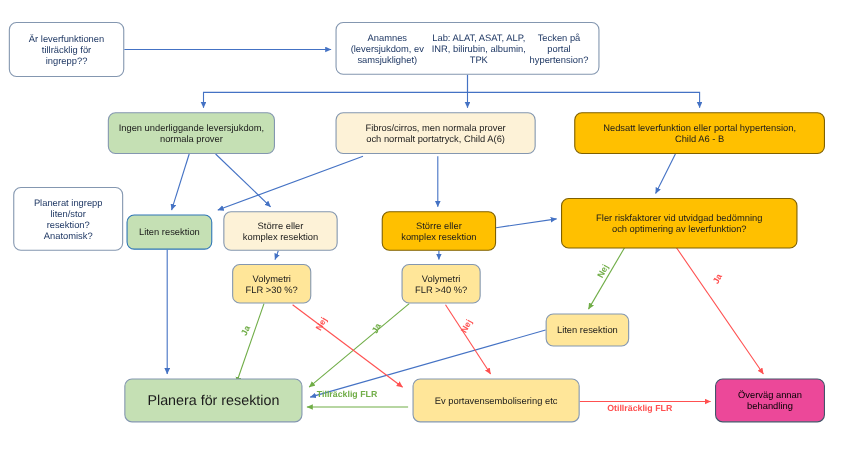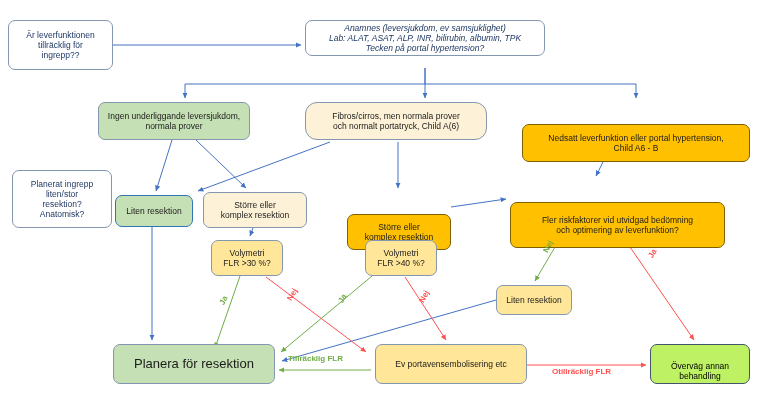--- a/index.html
+++ b/index.html
@@ -5,22 +5,22 @@
   html,body{margin:0;padding:0;background:#ffffff;}
   body{width:768px;height:413px;overflow:hidden;font-family:"Liberation Sans",sans-serif;}
   #stage{position:relative;width:768px;height:413px;background:#fff;}
   svg{position:absolute;left:0;top:0;width:768px;height:413px;}
   .node{position:absolute;box-sizing:border-box;display:flex;align-items:center;justify-content:center;text-align:center;border-radius:7px;border:1px solid #8497b0;line-height:1.18;color:#1b1b1b;padding:2px 8px;}
   .n-white{background:#ffffff;border-color:#8497b0;color:#1f3864;}
   .n-green{background:#c5e0b4;border-color:#8497b0;color:#1b1b1b;}
   .n-green-b{background:#c5e0b4;border-color:#2e75b6;color:#1b1b1b;}
   .n-cream{background:#fdf2d7;border-color:#8497b0;}
   .n-yellowlt{background:#ffe699;border-color:#8497b0;}
-  .n-gold{background:#ffc000;border-color:#7f6000;margin-top:22px;}
-  .n-red{background:#bef264;border-color:#44546a;color:#000000;justify-content:flex-end;}
+  .n-gold{background:#ffc000;border-color:#7f6000;}
+  .n-red{background:#ec4899;border-color:#44546a;color:#000000;}
   .lbl{position:absolute;font-size:8px;font-weight:bold;white-space:nowrap;}
   .lbl-green{color:#70ad47;}
   .lbl-red{color:#ff5050;}
 </style>
 </head>
 <body>
 
 <div id="stage">
 
   <svg viewBox="0 0 768 413">
@@ -64,32 +64,32 @@
       <path d="M527,365 L646,365"></path>
     </g>
   </svg>
 
   <div class="node n-white" style="left:8px;top:20px;width:105px;height:50px;font-size:8.5px;flex-direction:column;">
     <span>Är leverfunktionen</span>
     <span>tillräcklig för</span>
     <span>ingrepp??</span>
   </div>
 
-  <div class="node n-white" style="left:305px;top:20px;width:240px;height:36px;font-size:8.5px;flex-direction:column;font-style:italic;">
+  <div class="node n-white" style="left:305px;top:20px;width:240px;height:48px;font-size:8.5px;">
     <span>Anamnes (leversjukdom, ev samsjuklighet)</span>
     <span>Lab: ALAT, ASAT, ALP, INR, bilirubin, albumin, TPK</span>
     <span>Tecken på portal hypertension?</span>
   </div>
 
   <div class="node n-green" style="left:98px;top:102px;width:152px;height:38px;font-size:8.5px;flex-direction:column;">
     <span>Ingen underliggande leversjukdom,</span>
     <span>normala prover</span>
   </div>
 
-  <div class="node n-cream" style="left:305px;top:102px;width:182px;height:38px;font-size:8.5px;flex-direction:column;border-radius:12px;">
+  <div class="node n-cream" style="left:305px;top:102px;width:182px;height:38px;font-size:8.5px;flex-direction:column;">
     <span>Fibros/cirros, men normala prover</span>
     <span>och normalt portatryck, Child A(6)</span>
   </div>
 
   <div class="node n-gold" style="left:522px;top:102px;width:228px;height:38px;font-size:8.5px;flex-direction:column;">
     <span>Nedsatt leverfunktion eller portal hypertension,</span>
     <span>Child A6 - B</span>
   </div>
 
   <div class="node n-white" style="left:12px;top:170px;width:100px;height:58px;font-size:8.5px;flex-direction:column;">

